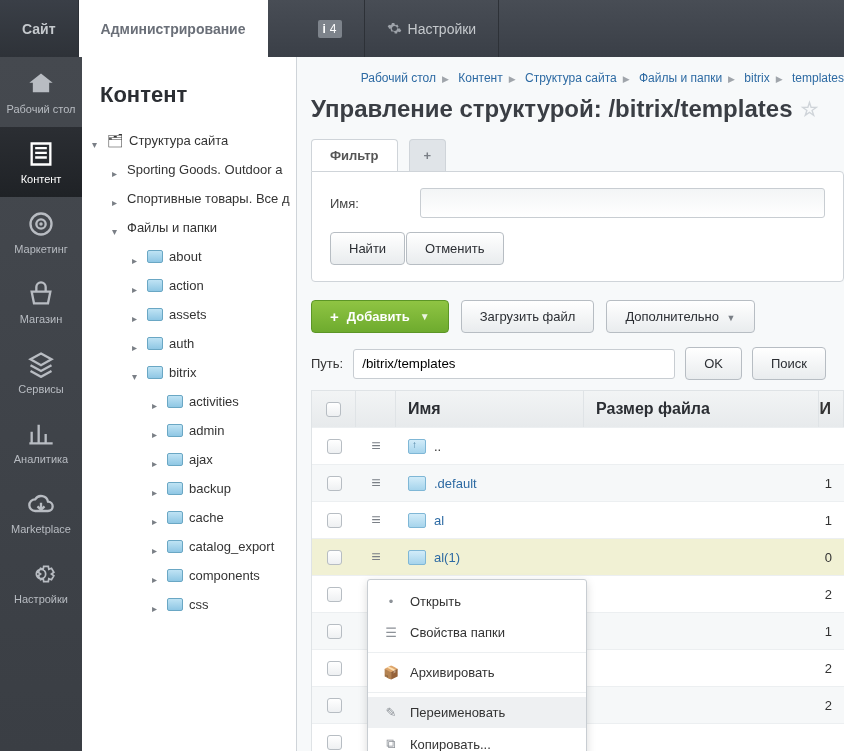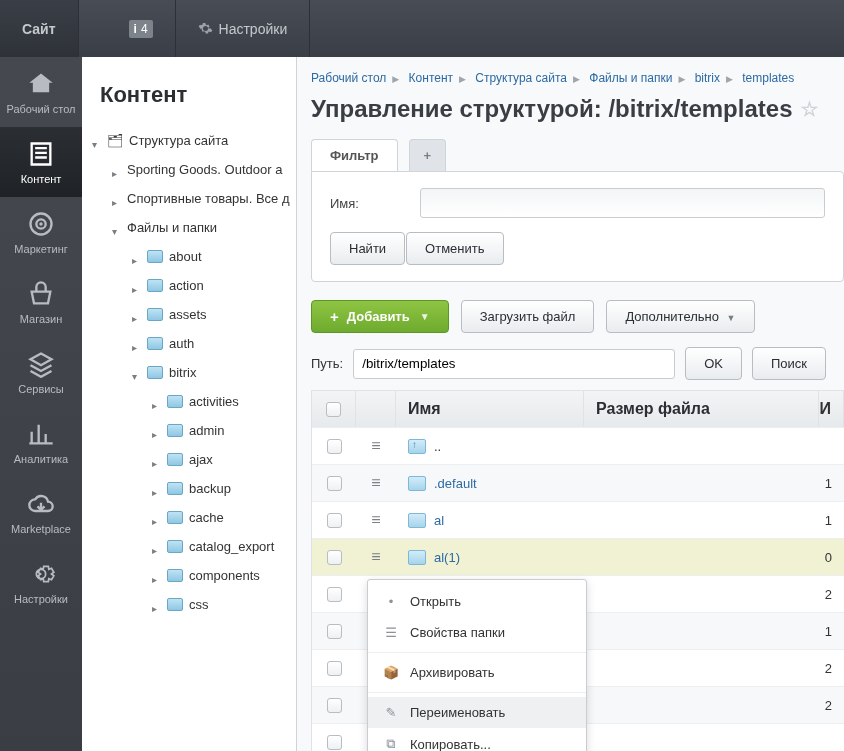--- a/index.html
+++ b/index.html
@@ -26,21 +26,21 @@
   .tree { padding-left:10px; font-size:13px; color:#333; }
   .tree ul { list-style:none; padding-left:20px; }
   .tree li { white-space:nowrap; padding: 7px 0; display:flex; align-items:center; gap:6px;}
   .tree .caret { width:9px;height:9px; display:inline-block; }
   .tree .caret::before { content:"▸"; color:#7a7f86; font-size:10px;}
   .tree .caret.open::before { content:"▾"; }
   .folder-ico { width:16px; height:13px; background: linear-gradient(#bfe3f4,#8fc7e4); border:1px solid #6aa7c4; border-radius:2px; position:relative; flex-shrink:0;}
   .site-str-ico { display:inline-block; width:16px; }
   
   .main { position:absolute; top:57px; left:297px; right:0; bottom:0; background:#f7f9fa; overflow:hidden; }
-  .crumbs { padding:14px 0 10px 14px; font-size:12px; }
+  .crumbs { padding:14px 0 10px 14px; font-size:12px;text-align:right; }
   .crumbs a { color:#2d6aa3; text-decoration:none; }
   .crumbs .sep { color:#a0a5ab; margin:0 6px; font-size:9px;}
   .page-title { font-size:24px; font-weight:bold; color:#3a3e44; padding:0 14px 16px 14px; display:flex; align-items:center; gap:8px;}
   .star { color:#cfd4d9; font-size:20px; }
   
   .filter-wrap { margin:0 0 18px 14px; }
   .filter-tabs { display:flex; gap:11px; }
   .filter-tab { background:#e0e4e8; border:1px solid #cfd4d9; border-bottom:none; border-radius:4px 4px 0 0; padding:8px 18px; font-weight:bold; color:#555; cursor:pointer;}
   .filter-tab.active { background:#fff; }
   .filter-tab.plus { font-weight:bold; color:#7a7f86; padding:8px 14px;}
@@ -78,20 +78,23 @@
   .ctxmenu .mi.hl { background:#eef0f2; }
   .ctxmenu .mi .ico { width:18px; text-align:center; color:#8d9298; }
   .ctxmenu hr { border:none; border-top:1px solid #eceff1; margin:4px 0; }
 </style>
 </head>
 <body>
 
 <div class="topbar">
   <div class="topbtn site">
       <span>Сайт</span>
+    </div>
+  <div class="topbtn admin">
+      <span>Администрирование</span>
     </div>
   <div class="topbtn updates">
     <span class="badge">
       <span class="badge-box">
           <span style="font-weight:bold;">i</span>
           <span>4</span>
         </span>
     </span>
   </div>
   <div class="topbtn settings">

